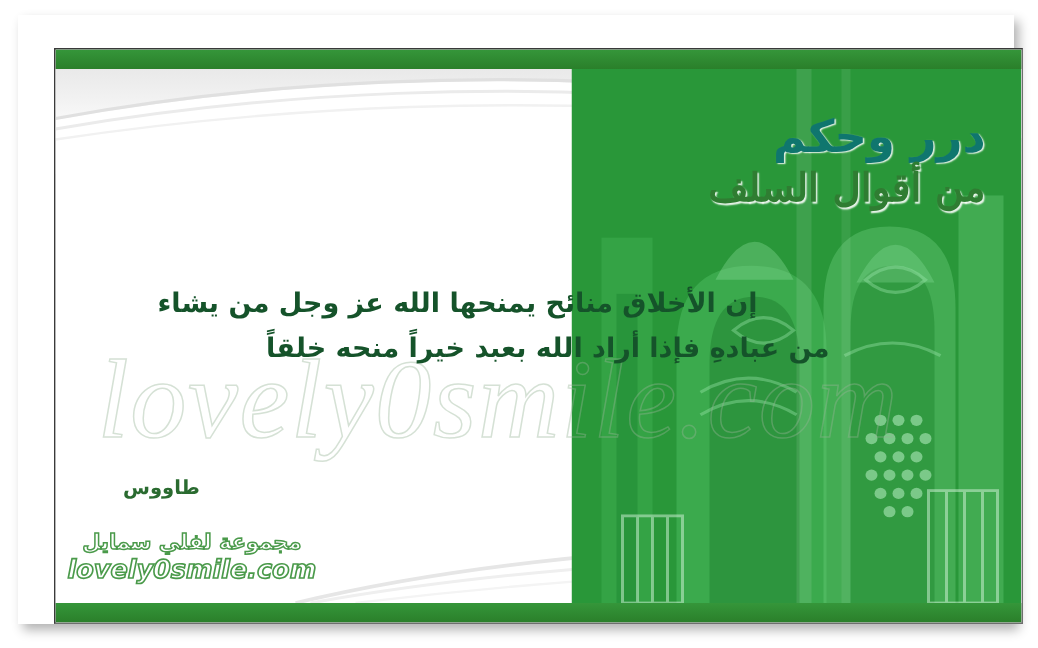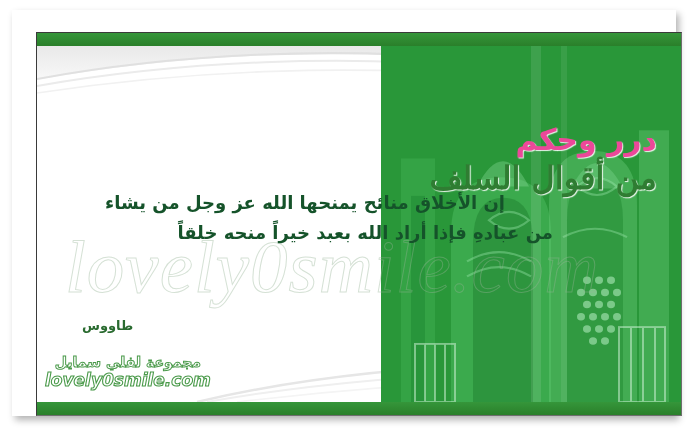--- a/index.html
+++ b/index.html
@@ -132,29 +132,28 @@
     right: 24px;
     top: 30px;
     z-index: 7;
     text-align: right;
     direction: rtl;
   }
   .title-line1 {
     font-family: "DejaVu Sans", sans-serif;
     font-size: 30px;
     font-weight: bold;
-    color: #ec4899;
+    color: #0f766e;
     line-height: 1.05;
     letter-spacing: 2px;
     text-shadow: 1px 1px 1px rgba(255,255,255,0.9);
-    margin-top: 48px;
   }
   .title-line2 {
     font-family: "DejaVu Serif", serif;
-    font-size: 32px;
+    font-size: 26px;
     font-weight: bold;
     color: #2f7d32;
     line-height: 1.3;
     margin-top: 2px;
     text-shadow: 1px 1px 1px rgba(255,255,255,0.9);
   }
 
   
   .quote-block {
     position: absolute;

